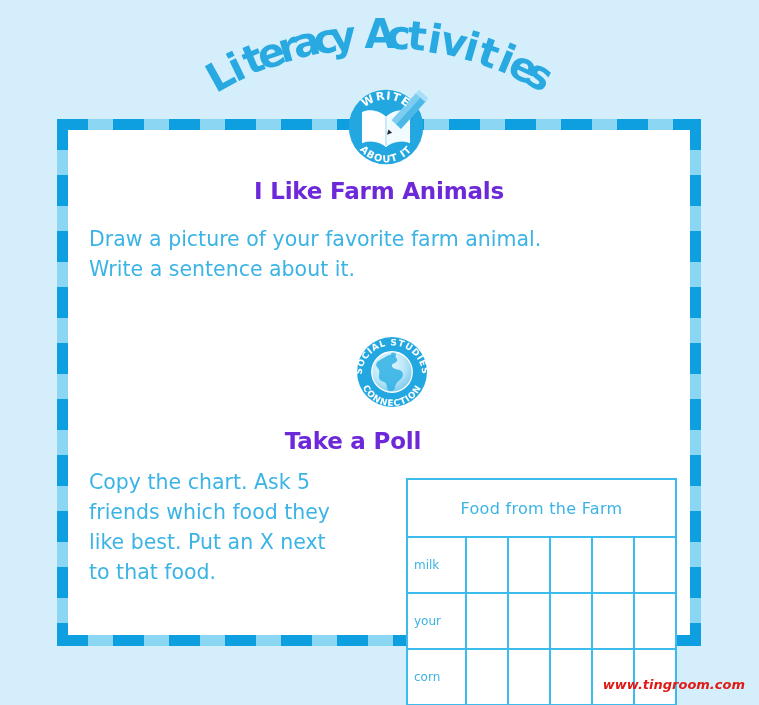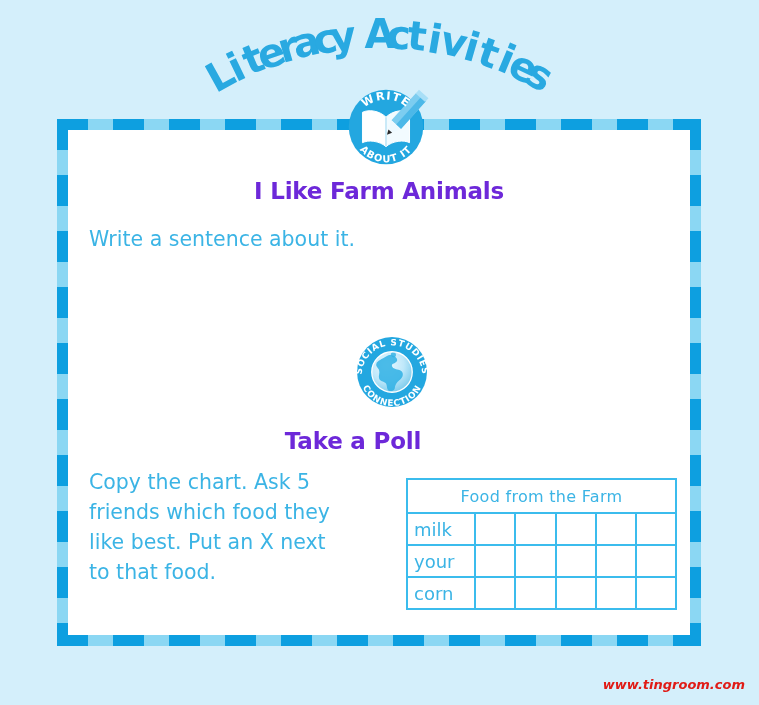--- a/index.html
+++ b/index.html
@@ -99,35 +99,35 @@
 
   
   #poll-table{
     position:absolute;left:338px;top:348px;
     width:271px;
     border-collapse:collapse;
     background:#fff;
   }
   #poll-table td,#poll-table th{
     border:2px solid #3bbced;
-    padding:2px;
+    padding:14px;
     height:26px;
   }
   #poll-table th{
     font-family:"DejaVu Sans", sans-serif;
     font-weight:normal;
     font-size:16px;
     color:#3bb4e5;
     height:28px;
     text-align:center;
     letter-spacing:0.3px;
   }
   #poll-table td.lbl{
     font-family:"DejaVu Sans", sans-serif;
-    font-size:18px;
+    font-size:12px;
     color:#3bb4e5;
     text-align:left;
     padding-left:6px;
     width:62px;
     border-radius:12px;
   }
   #poll-table td.cell{width:41px;}
 
   
   #footer{
@@ -210,20 +210,21 @@
 <div class="dash-edge" id="dash-right">
     <div class="dash-v"></div>
   </div>
 <div id="card-inner"></div>
 
 <div class="content">
 
   <div class="sec-heading" id="h-farm">I Like Farm Animals</div>
 
   <div class="body-text" id="p-farm">
+    <div>Draw a picture of your favorite farm animal.</div>
     <div>Write a sentence about it.</div>
   </div>
 
   <div id="social-badge">
     <svg viewBox="0 0 100 100" width="92" height="92" aria-hidden="true">
       <defs>
         <path id="stop" d="M 17,54 A 33,33 0 0 1 83,54" fill="none"></path>
         <path id="sbot" d="M 15,52 A 35,35 0 0 0 85,52" fill="none"></path>
         <radialGradient id="globeg" cx="38%" cy="32%" r="75%">
           <stop offset="0%" stop-color="#eaf8ff"></stop>

